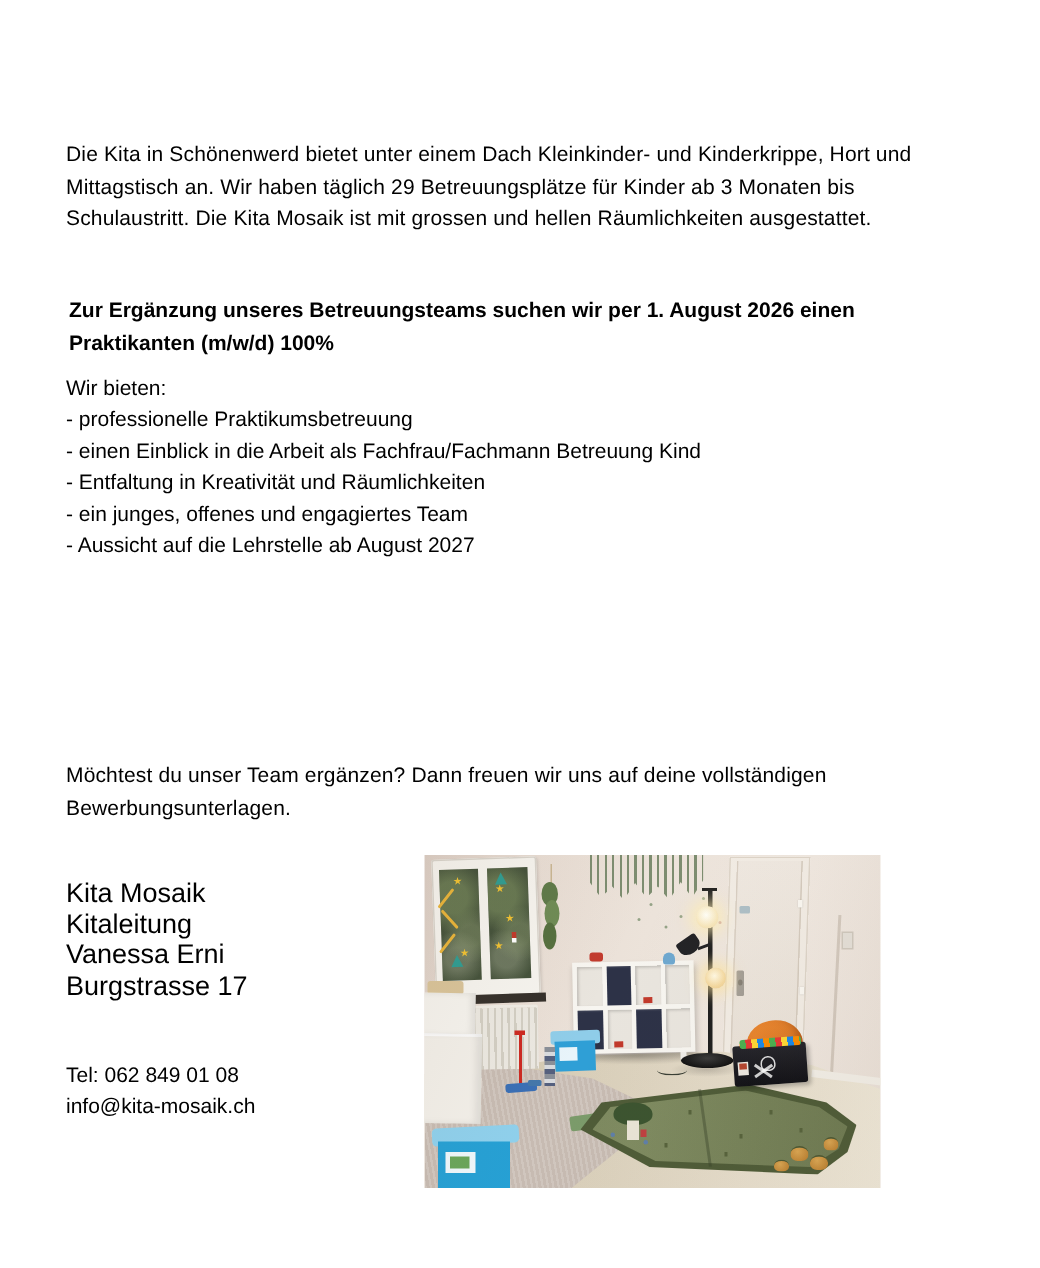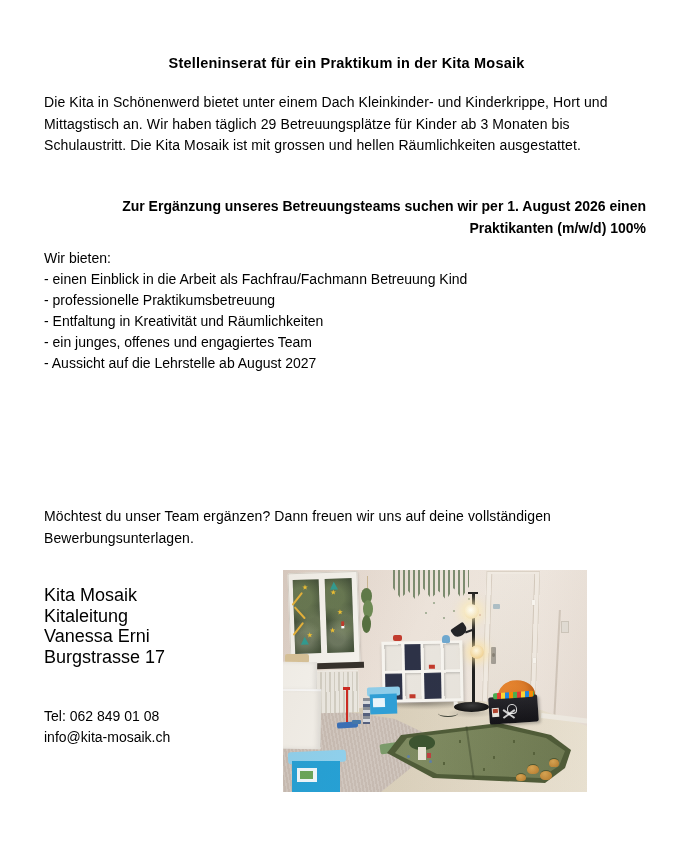--- a/index.html
+++ b/index.html
@@ -3,21 +3,21 @@
 <meta charset="utf-8">
 <title>Document</title>
 <style>
   html,body{margin:0;padding:0;background:#ffffff;}
   .page{position:relative;width:693px;height:845px;background:#fff;overflow:hidden;
         font-family:"Liberation Sans",sans-serif;color:#000;}
   .abs{position:absolute;}
   
   .title{top:55px;left:0;width:693px;text-align:center;font-size:14.5px;font-weight:bold;letter-spacing:.2px;}
   .intro{top:92px;left:44px;width:604px;font-size:14px;line-height:21.7px;letter-spacing:.1px;}
-  .vacancy{top:195px;left:46px;width:600px;text-align:right;font-weight:bold;font-size:14px;line-height:22px;}
+  .vacancy{top:195px;left:46px;width:600px;text-align:left;font-weight:bold;font-size:14px;line-height:22px;}
   .offer{top:248px;left:44px;width:610px;font-size:14px;line-height:20.9px;}
   .offer div{white-space:nowrap;}
   .questions{top:425px;left:44px;width:592px;font-size:14px;line-height:21.5px;letter-spacing:.1px;}
   .cta{top:506px;left:44px;width:570px;font-size:14px;line-height:21.5px;letter-spacing:.1px;}
   .contact{top:585px;left:44px;width:230px;font-size:18px;line-height:20.6px;}
   .contact-tel{top:706px;left:44px;width:230px;font-size:14px;line-height:20.6px;}
   
   .photo{left:283px;top:570px;width:304px;height:222px;overflow:hidden;
          background:linear-gradient(105deg,#dccfc6 0%,#e8ddd4 20%,#ece3da 45%,#f0e8e0 72%,#e9dfd6 100%);}
   .photo *{position:absolute;}
@@ -131,30 +131,29 @@
   .bone2{left:219px;top:143px;width:14px;height:1.5px;background:rgba(255,255,255,.8);transform:rotate(-35deg);}
   .box-label{left:209px;top:138px;width:7px;height:9px;background:#ece8e0;transform:rotate(-4deg);}
   .box-label i{position:absolute;left:1px;top:1px;width:5px;height:4px;background:#b4452f;display:block;}
   .shadow{background:radial-gradient(ellipse,rgba(0,0,0,.16),transparent 70%);}
 </style>
 </head>
 <body>
 
 <div class="page">
 
-  <div class="abs title">Stelleninserat für ein Praktikum in der Kita Mosaik</div>
 
   <div class="abs intro">Die Kita in Schönenwerd bietet unter einem Dach Kleinkinder- und Kinderkrippe, Hort und Mittagstisch an. Wir haben täglich 29 Betreuungsplätze für Kinder ab 3 Monaten bis Schulaustritt. Die Kita Mosaik ist mit grossen und hellen Räumlichkeiten ausgestattet.</div>
 
   <div class="abs vacancy">Zur Ergänzung unseres Betreuungsteams suchen wir per 1. August 2026 einen Praktikanten (m/w/d) 100%</div>
 
   <div class="abs offer">
     <div>Wir bieten:</div>
+    <div>- professionelle Praktikumsbetreuung</div>
     <div>- einen Einblick in die Arbeit als Fachfrau/Fachmann Betreuung Kind</div>
-    <div>- professionelle Praktikumsbetreuung</div>
     <div>- Entfaltung in Kreativität und Räumlichkeiten</div>
     <div>- ein junges, offenes und engagiertes Team</div>
     <div>- Aussicht auf die Lehrstelle ab August 2027</div>
   </div>
 
 
   <div class="abs cta">Möchtest du unser Team ergänzen? Dann freuen wir uns auf deine vollständigen Bewerbungsunterlagen.</div>
 
   <div class="abs contact">
     <div>Kita Mosaik</div>

